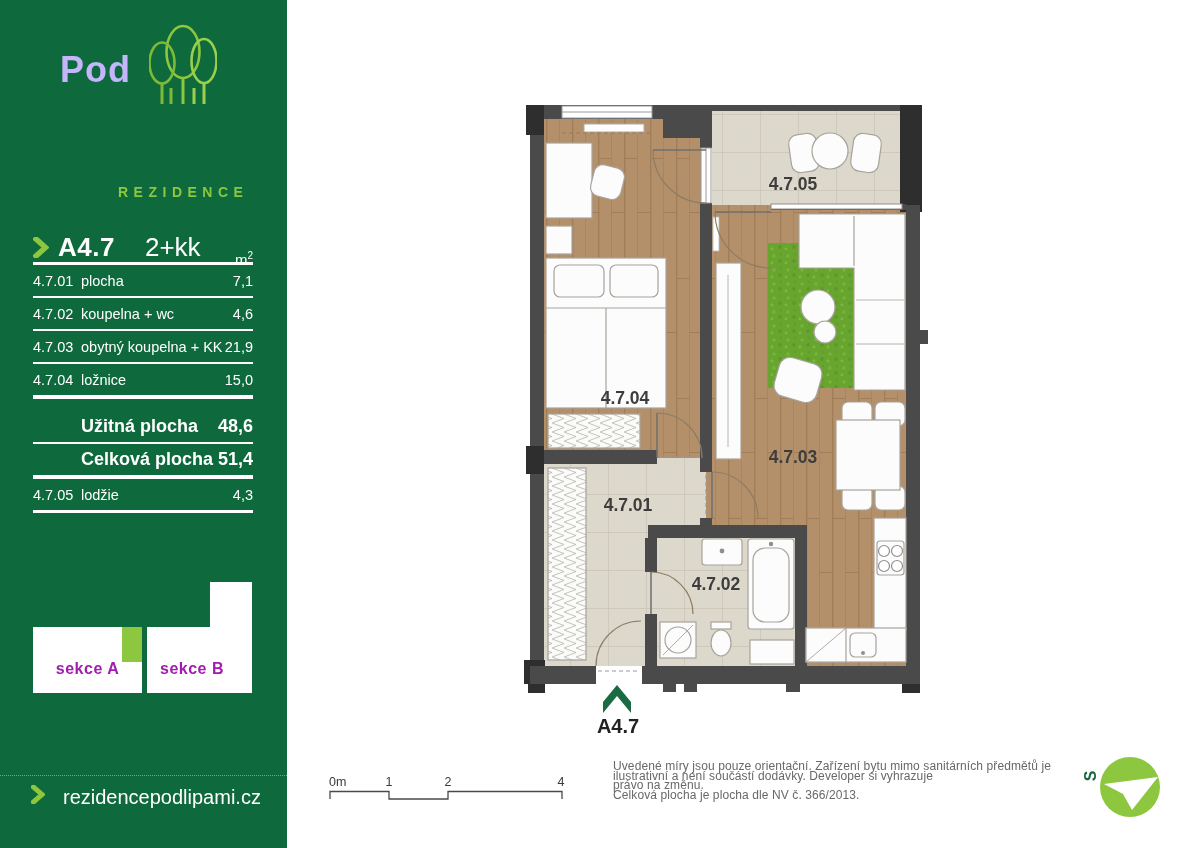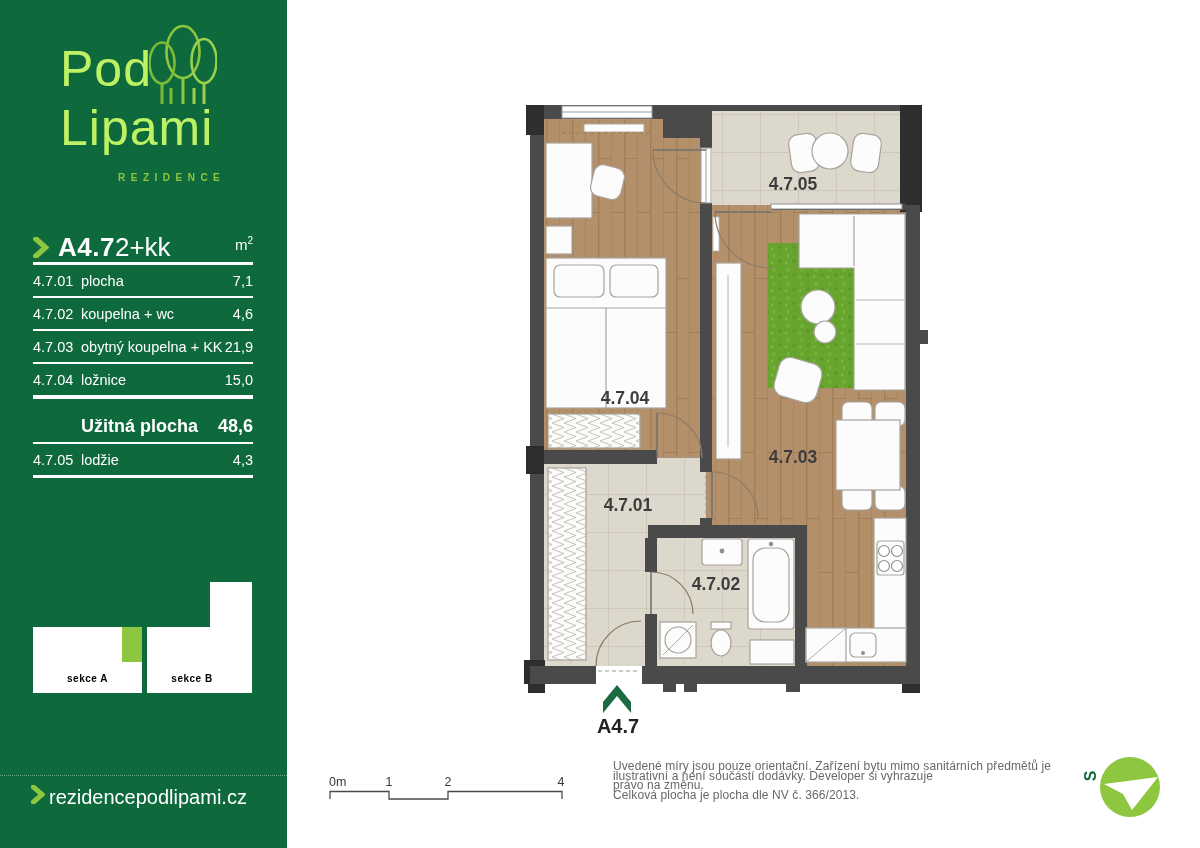--- a/index.html
+++ b/index.html
@@ -2,65 +2,64 @@
 <html><head>
 <meta charset="utf-8">
 <style>
   html,body{margin:0;padding:0}
   body{width:1200px;height:848px;position:relative;background:#ffffff;overflow:hidden;
        font-family:"Liberation Sans",sans-serif;}
 
   
   .sidebar{position:absolute;left:0;top:0;width:287px;height:848px;background:#0e6a3d;color:#fff}
   .brand{position:absolute;left:60px;top:40px}
-  .brand-line{font-size:50px;line-height:59px;font-weight:400;letter-spacing:1px;color:#bef264}
-  .tagline{position:absolute;left:118px;top:172px;font-size:10px;letter-spacing:5.5px;color:#8dc63f;font-weight:700}
+  .brand-line{font-size:36px;line-height:59px;font-weight:700;letter-spacing:1px;color:#c4b5fd}
+  .tagline{position:absolute;left:118px;top:184px;font-size:14px;letter-spacing:5.5px;color:#8dc63f;font-weight:700}
   .trees{position:absolute;left:149px;top:22px}
 
   .unit-table{position:absolute;left:33px;top:232px;width:220px}
   .t-head{display:flex;align-items:center;height:30px;border-bottom:3px solid #fff}
   .t-head .chev{margin-right:9px;display:flex;align-items:center}
   .t-head .code{font-size:26px;font-weight:700;letter-spacing:.5px}
-  .t-head .layout{font-size:26px;font-weight:400;}
-  .t-head .m2{margin-left:auto;font-size:15px;align-self:flex-start;margin-top:3px}
+  .t-head .layout{font-size:26px;font-weight:400;margin-left:30px}
+  .t-head .m2{margin-left:auto;font-size:15px;align-self:flex-start;margin-top:18px}
   .m2 sup{font-size:10px;vertical-align:super}
   .row{display:flex;align-items:center;height:31px;border-bottom:2px solid #fff;font-size:14.5px}
   .row .c{width:48px}
   .row .n{flex:1}
   .row .v{text-align:center}
   .row.thick{border-bottom-width:4px}
   .row.final{border-bottom-width:3px}
   .row.total{font-weight:700;font-size:18px}
   .gap{height:12px}
 
   .sekce{position:absolute;left:33px;top:582px;width:219px;height:111px}
   .sekce .box{position:absolute;background:#fff}
   .box-a{left:0;top:45px;width:109px;height:66px}
   .box-b-main{left:114px;top:45px;width:90px;height:66px}
   .box-b-tall{left:177px;top:0;width:42px;height:111px}
   .unit-mark{position:absolute;left:89px;top:45px;width:20px;height:35px;background:#8dc63f}
-  .sekce .lbl{position:absolute;bottom:9px;width:100%;text-align:center;color:#000000;font-weight:700;font-size:10px;letter-spacing:.5px}
+  .sekce .lbl{position:absolute;bottom:15px;width:100%;text-align:center;color:#a21caf;font-weight:700;font-size:16px;letter-spacing:.5px}
 
   .site{position:absolute;left:0;top:775px;width:287px;box-sizing:border-box;
         border-top:1px dotted rgba(255,255,255,.40);
-        display:flex;align-items:center;gap:4px;padding:9px 0 0 31px;font-size:20px;color:#fff}
+        display:flex;align-items:center;gap:18px;padding:9px 0 0 31px;font-size:20px;color:#fff}
 
   
   .plan-svg{position:absolute;left:0;top:0}
   .disclaimer{position:absolute;left:613px;top:762px;width:462px;font-size:12px;line-height:9.6px;
               color:#686868;letter-spacing:.1px}
 </style>
 </head>
 <body>
 
 <div class="sidebar">
 
   <div class="brand">
     <div class="brand-line">Pod</div>
-    <div class="brand-line">Lipami</div>
   </div>
   <svg class="trees" width="68" height="84" viewBox="0 0 68 84">
     <g fill="none" stroke-width="2.6">
       <g stroke="#8dc63f">
         <ellipse cx="34" cy="30" rx="16.5" ry="26"></ellipse>
         <path d="M34 56 V82" stroke-width="3"></path>
       </g>
       <g stroke="#7dbb36">
         <ellipse cx="13" cy="41" rx="12.5" ry="20.5"></ellipse>
         <path d="M13 61 V82" stroke-width="3"></path>
@@ -107,20 +106,25 @@
       <span class="n">ložnice</span>
       <span class="v">15,0</span>
     </div>
 
     <div class="gap"></div>
 
     <div class="row total">
       <span class="c"></span>
       <span class="n">Užitná plocha</span>
       <span class="v">48,6</span>
+    </div>
+    <div class="row total thick">
+      <span class="c"></span>
+      <span class="n">Celková plocha</span>
+      <span class="v">51,4</span>
     </div>
 
     <div class="row final">
       <span class="c">4.7.05</span>
       <span class="n">lodžie</span>
       <span class="v">4,3</span>
     </div>
   </div>
 
   <div class="sekce">

